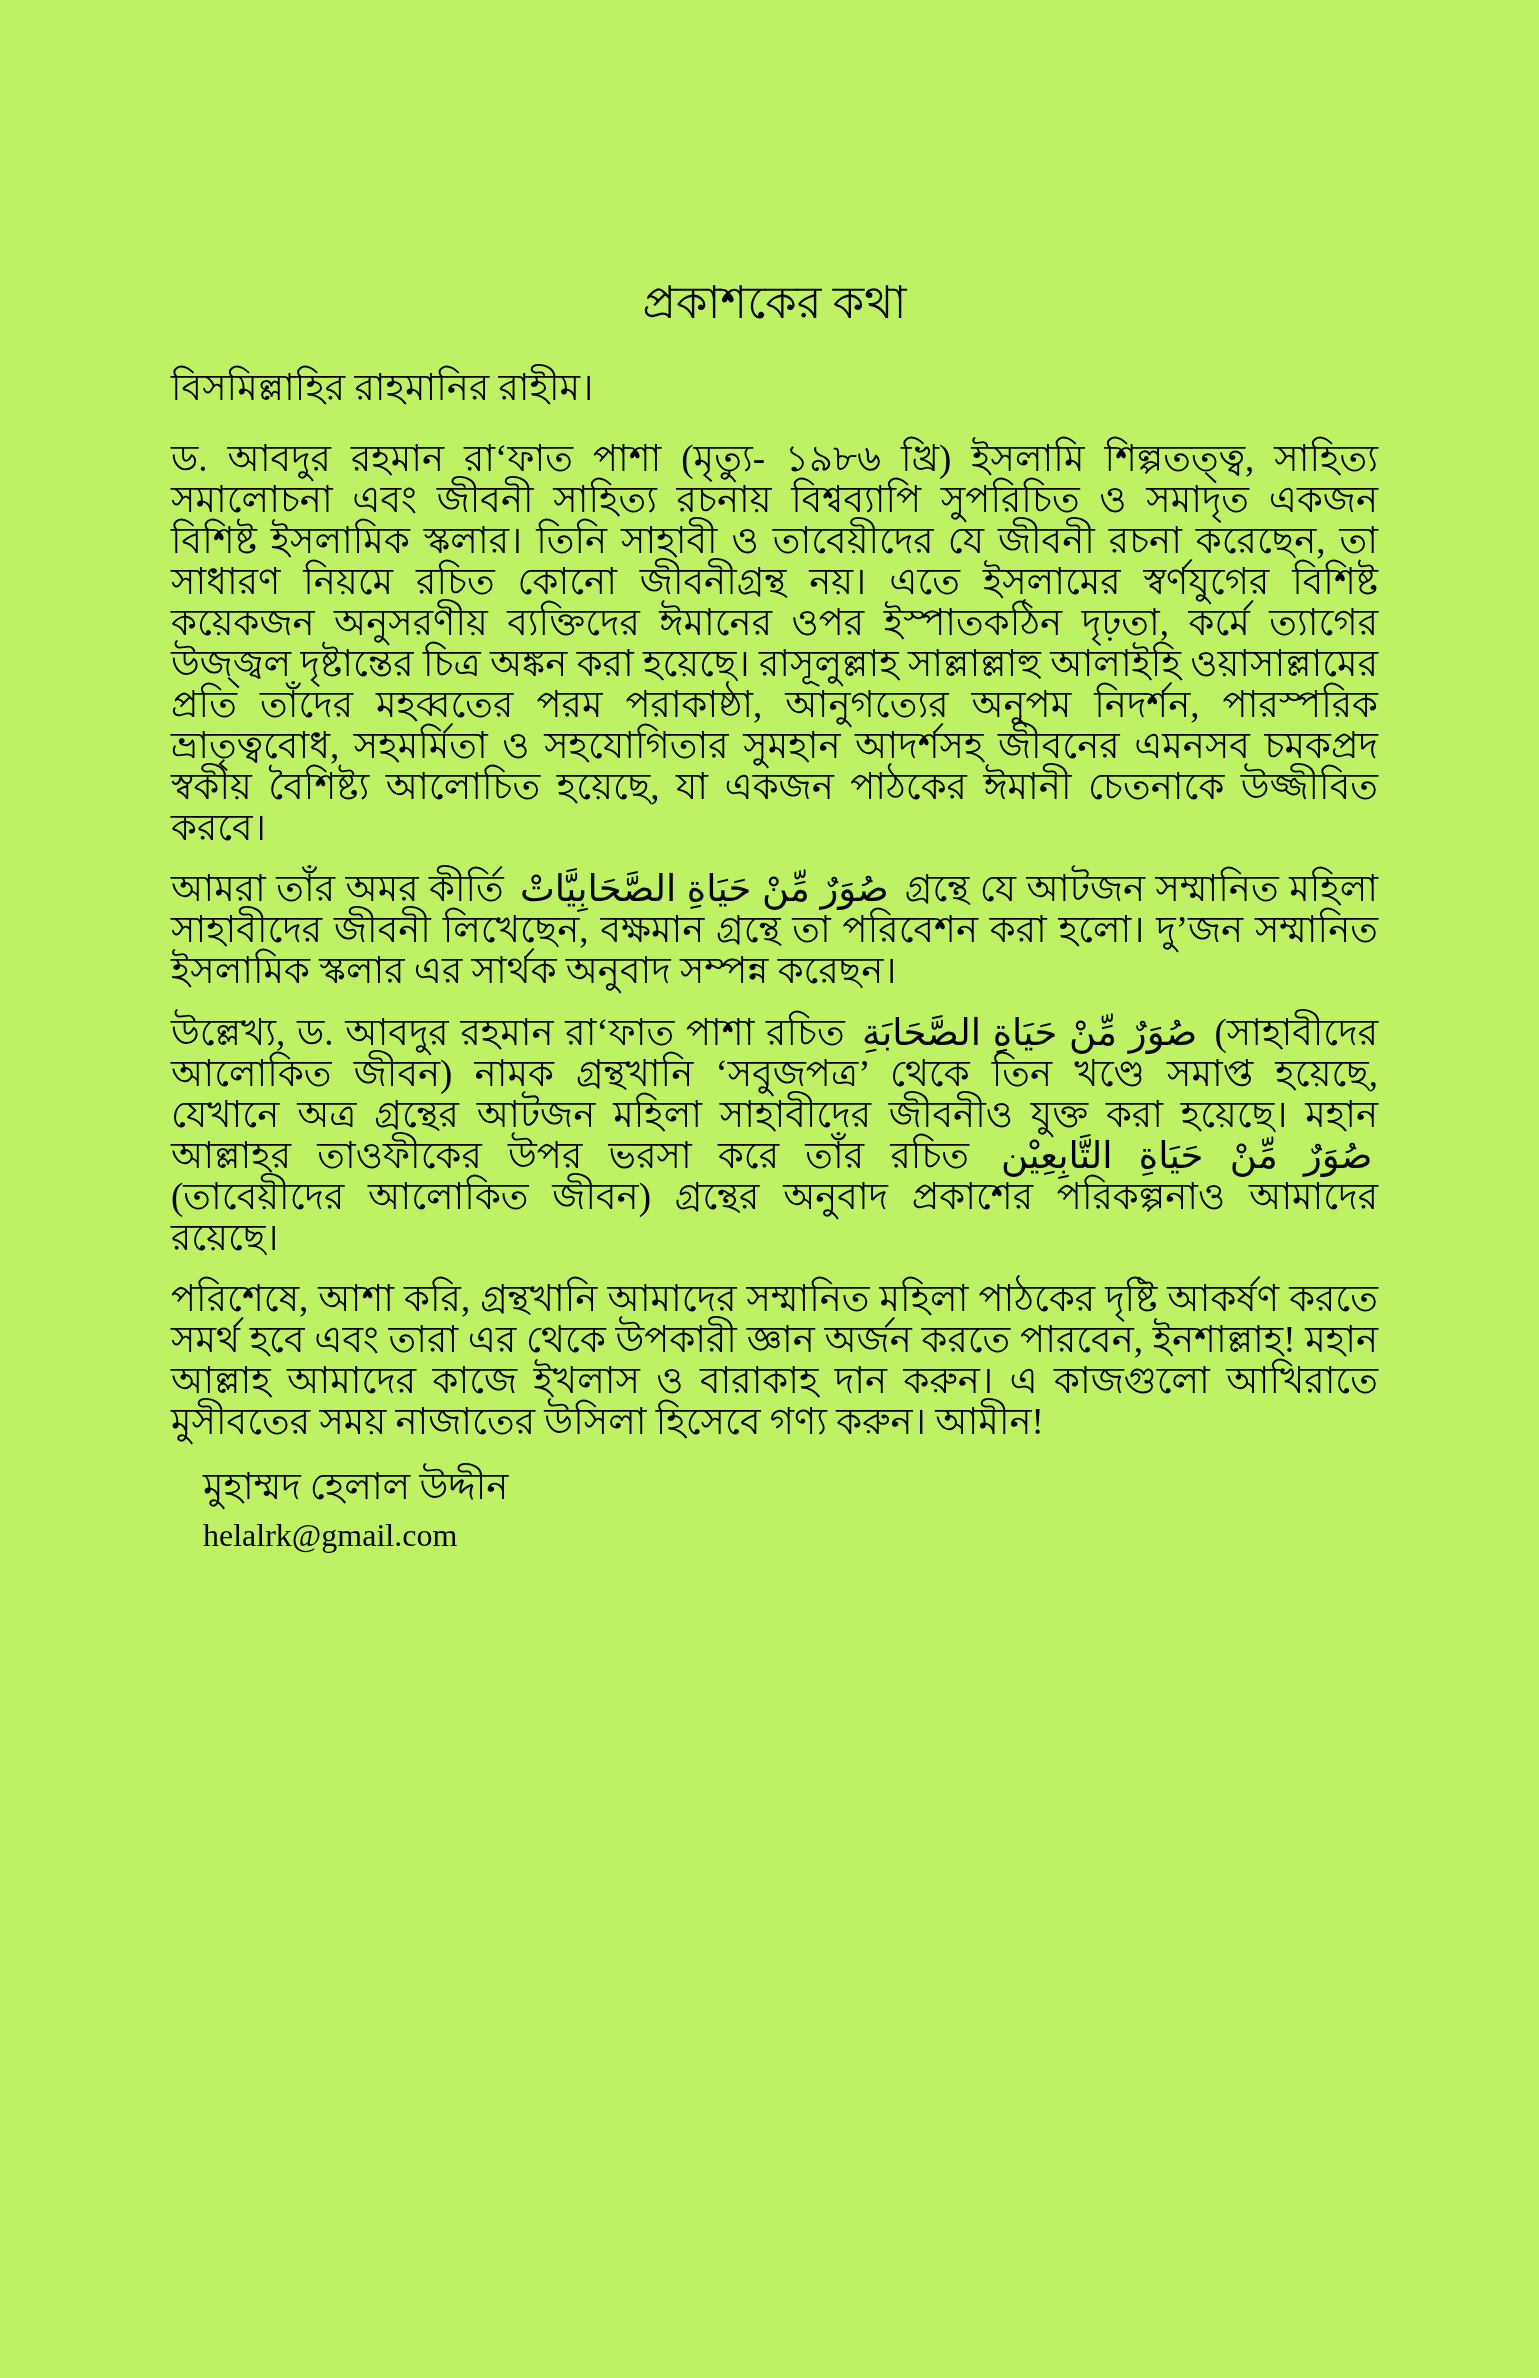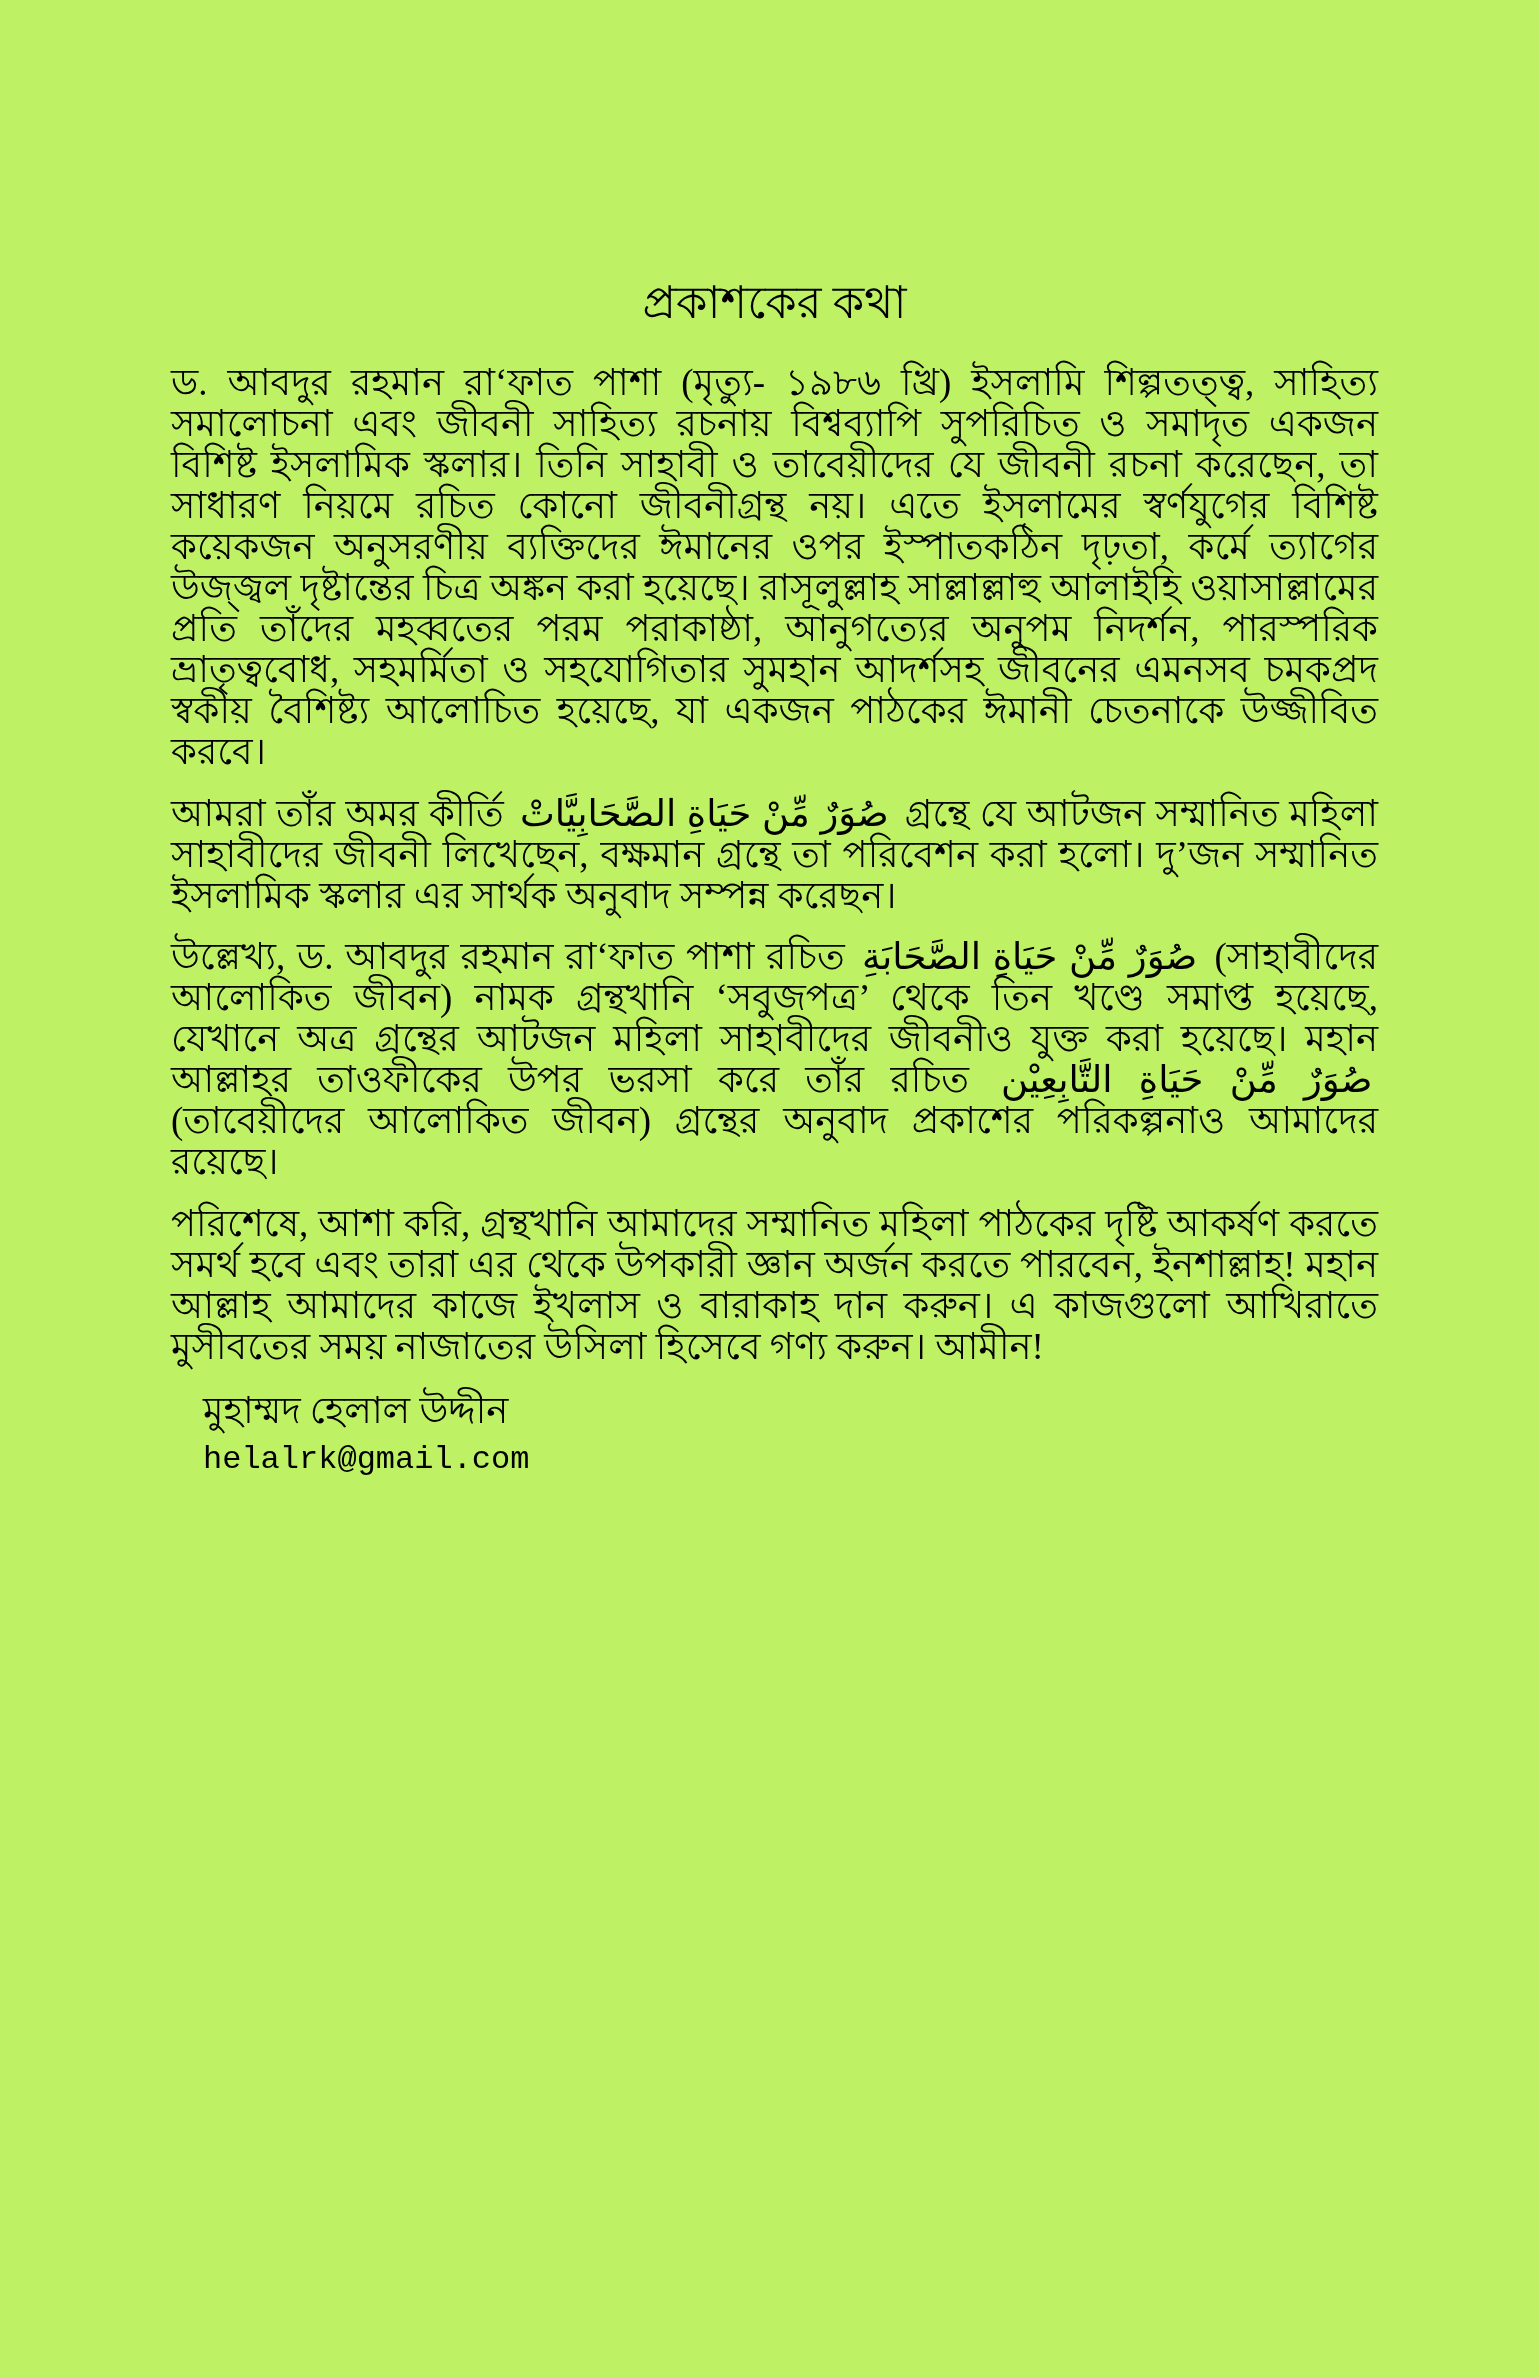--- a/index.html
+++ b/index.html
@@ -54,31 +54,32 @@
   }
   .sig-name {
     font-size: 37px;
     margin: 0;
     line-height: 1.3;
   }
   .sig-email {
     font-size: 32px;
     margin: 3.7px 0 0 0;
     line-height: 1.3;
-    font-family: Liberation Mono, monospace;
+    font-family: Liberation Serif, serif;
   }
 </style>
 </head>
 <body>
 
 <div class="page">
   <div class="content">
 
     <h1 class="title">প্রকাশকের কথা</h1>
 
+    <p class="bismillah">বিসমিল্লাহির রাহমানির রাহীম।</p>
 
     <p class="para"><span>ড. আবদুর রহমান রা‘ফাত পাশা (মৃত্যু- ১৯৮৬ খ্রি) ইসলামি শিল্পতত্ত্ব, সাহিত্য সমালোচনা এবং জীবনী সাহিত্য রচনায় বিশ্বব্যাপি সুপরিচিত ও সমাদৃত একজন বিশিষ্ট ইসলামিক স্কলার। তিনি সাহাবী ও তাবেয়ীদের যে জীবনী রচনা করেছেন, তা সাধারণ নিয়মে রচিত কোনো জীবনীগ্রন্থ নয়। এতে ইসলামের স্বর্ণযুগের বিশিষ্ট কয়েকজন অনুসরণীয় ব্যক্তিদের ঈমানের ওপর ইস্পাতকঠিন দৃঢ়তা, কর্মে ত্যাগের উজ্জ্বল দৃষ্টান্তের চিত্র অঙ্কন করা হয়েছে। রাসূলুল্লাহ সাল্লাল্লাহু আলাইহি ওয়াসাল্লামের প্রতি তাঁদের মহব্বতের পরম পরাকাষ্ঠা, আনুগত্যের অনুপম নিদর্শন, পারস্পরিক ভ্রাতৃত্ববোধ, সহমর্মিতা ও সহযোগিতার সুমহান আদর্শসহ জীবনের এমনসব চমকপ্রদ স্বকীয় বৈশিষ্ট্য আলোচিত হয়েছে, যা একজন পাঠকের ঈমানী চেতনাকে উজ্জীবিত করবে।</span></p>
 
     <p class="para"><span>আমরা তাঁর অমর কীর্তি </span><span class="arabic" dir="rtl" lang="ar">صُوَرٌ مِّنْ حَيَاةِ الصَّحَابِيَّاتْ</span><span> গ্রন্থে যে আটজন সম্মানিত মহিলা সাহাবীদের জীবনী লিখেছেন, বক্ষমান গ্রন্থে তা পরিবেশন করা হলো। দু’জন সম্মানিত ইসলামিক স্কলার এর সার্থক অনুবাদ সম্পন্ন করেছন।</span></p>
 
     <p class="para"><span>উল্লেখ্য, ড. আবদুর রহমান রা‘ফাত পাশা রচিত </span><span class="arabic" dir="rtl" lang="ar">صُوَرٌ مِّنْ حَيَاةِ الصَّحَابَةِ</span><span> (সাহাবীদের আলোকিত জীবন) নামক গ্রন্থখানি ‘সবুজপত্র’ থেকে তিন খণ্ডে সমাপ্ত হয়েছে, যেখানে অত্র গ্রন্থের আটজন মহিলা সাহাবীদের জীবনীও যুক্ত করা হয়েছে। মহান আল্লাহর তাওফীকের উপর ভরসা করে তাঁর রচিত </span><span class="arabic" dir="rtl" lang="ar">صُوَرٌ مِّنْ حَيَاةِ التَّابِعِيْن</span><span> (তাবেয়ীদের আলোকিত জীবন) গ্রন্থের অনুবাদ প্রকাশের পরিকল্পনাও আমাদের রয়েছে।</span></p>
 
     <p class="para"><span>পরিশেষে, আশা করি, গ্রন্থখানি আমাদের সম্মানিত মহিলা পাঠকের দৃষ্টি আকর্ষণ করতে সমর্থ হবে এবং তারা এর থেকে উপকারী জ্ঞান অর্জন করতে পারবেন, ইনশাল্লাহ! মহান আল্লাহ আমাদের কাজে ইখলাস ও বারাকাহ দান করুন। এ কাজগুলো আখিরাতে মুসীবতের সময় নাজাতের উসিলা হিসেবে গণ্য করুন। আমীন!</span></p>
 
     <div class="signature">

